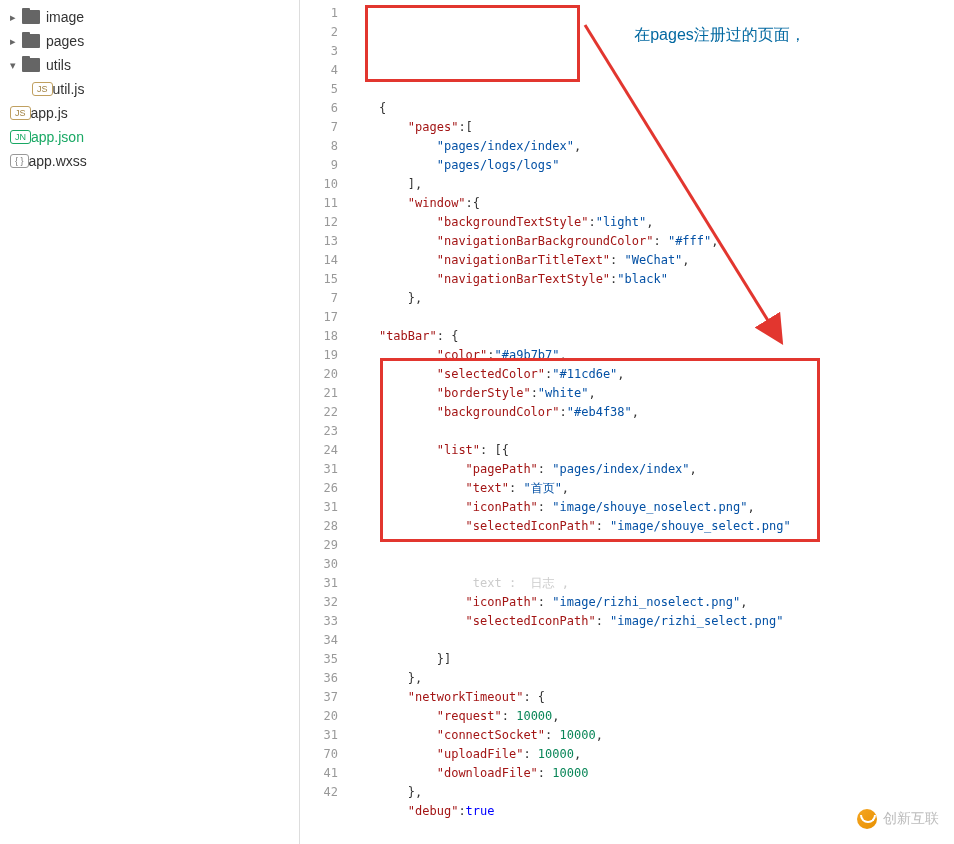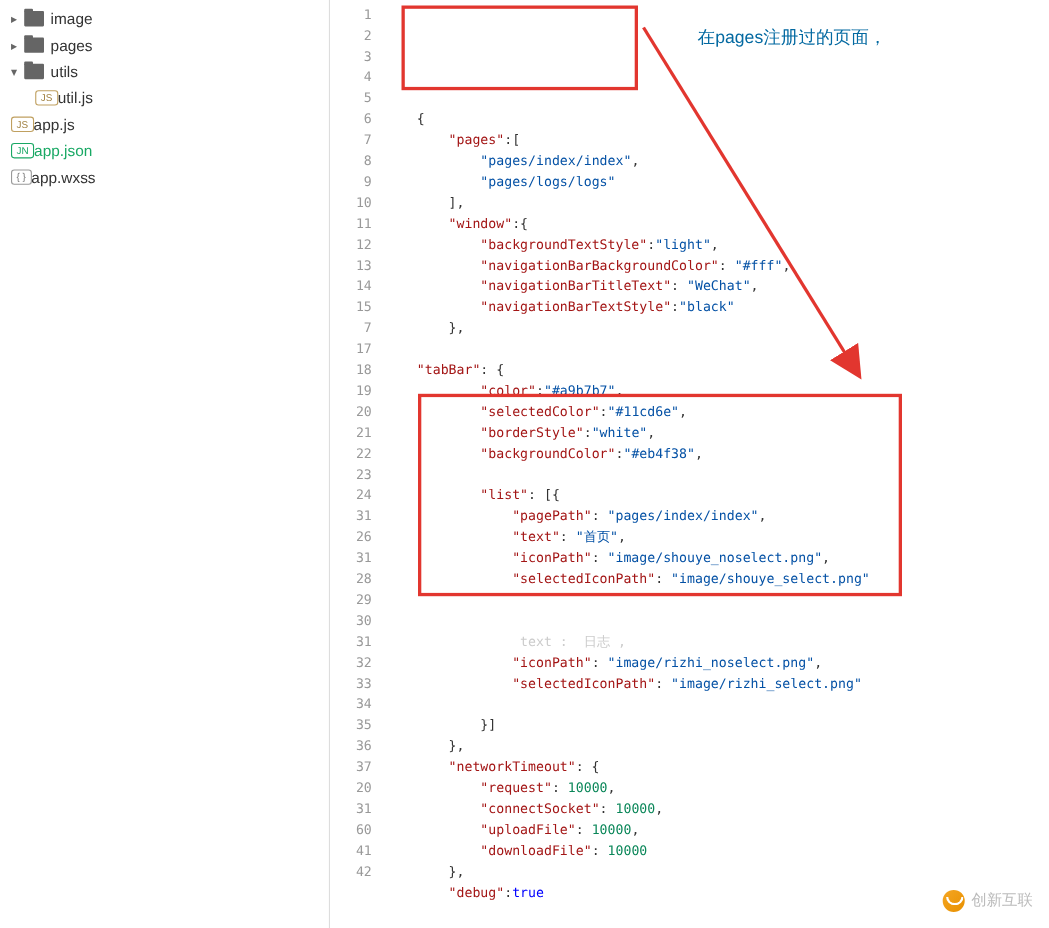--- a/index.html
+++ b/index.html
@@ -105,21 +105,21 @@
         <div>30</div>
         <div>31</div>
         <div>32</div>
         <div>33</div>
         <div>34</div>
         <div>35</div>
         <div>36</div>
         <div>37</div>
         <div>20</div>
         <div>31</div>
-        <div>60</div>
+        <div>70</div>
         <div>41</div>
         <div>42</div>
       </div>
     <div class="code" id="code">
       <div class="box1" style="left:15px; top:5px; width:215px; height:77px;"></div>
       <div class="box2" style="left:30px; top:358px; width:440px; height:184px;"></div>
       <svg class="arrow-svg" style="left:230px; top:20px; width:220px; height:330px;">
         <defs>
             <marker id="ah" markerWidth="12" markerHeight="12" refX="8" refY="5" orient="auto">
               <path d="M0,0 L10,5 L0,10 Z" fill="#e2362f"></path>

